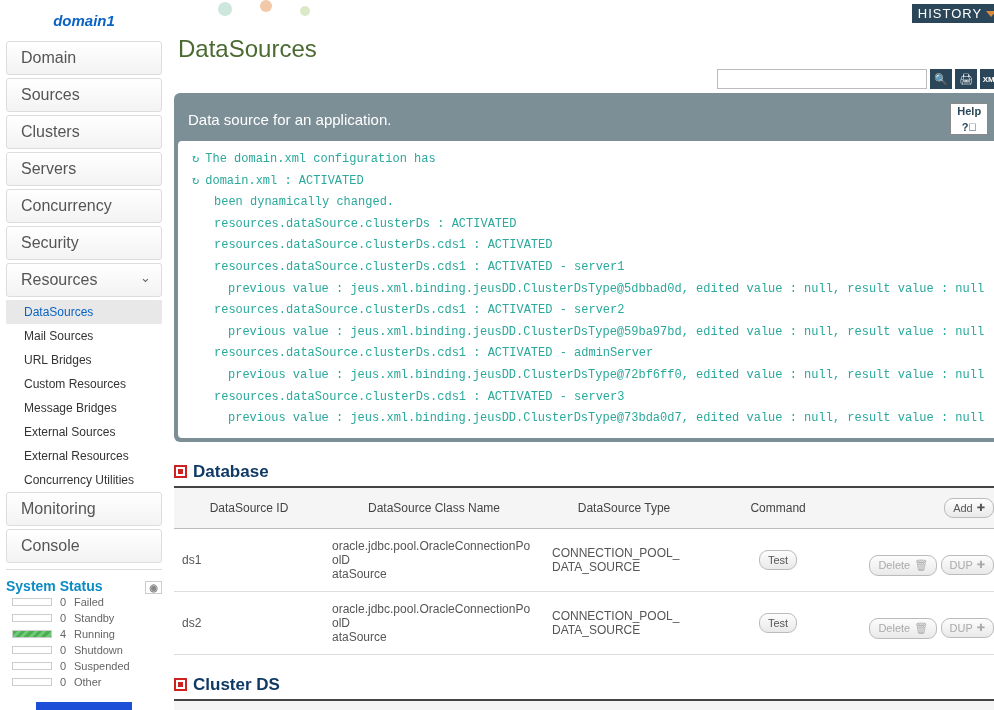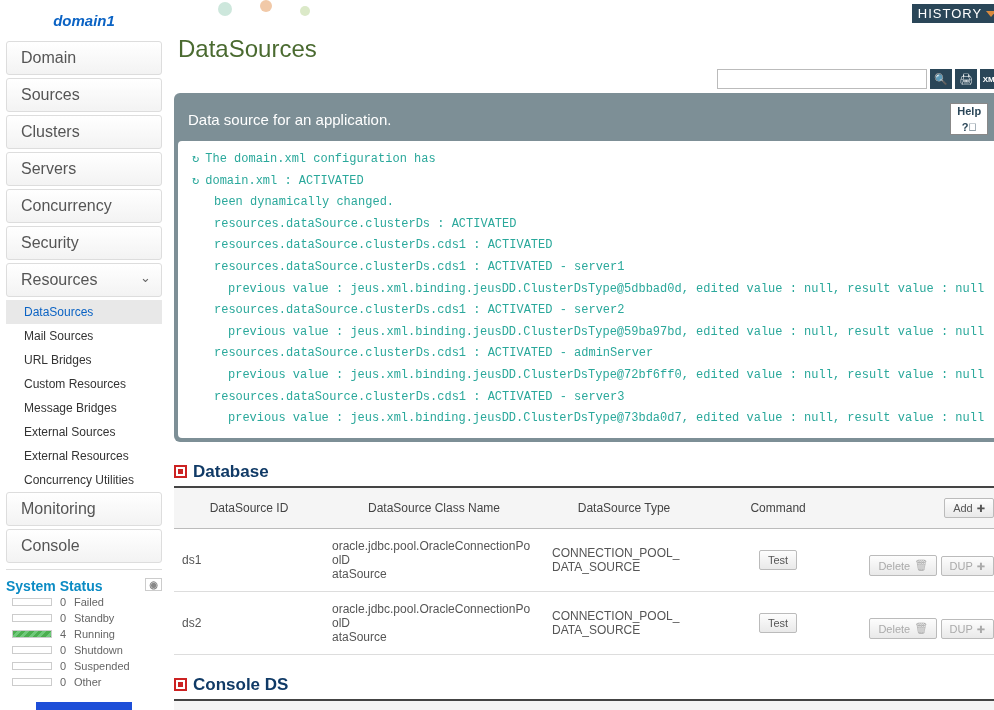--- a/index.html
+++ b/index.html
@@ -4,21 +4,21 @@
 <style>
 * { margin:0; padding:0; box-sizing:border-box; }
 body { font-family: Arial, Helvetica, sans-serif; font-size:12px; color:#444; background:#fff; width:994px; }
 .layout { display:flex; }
 .sidebar { width:168px; flex-shrink:0; padding:4px 6px; }
 .domain-title { text-align:center; color:#0b63c4; font-size:15px; font-weight:bold; padding:8px 0 12px;font-style:italic; }
 .nav-item { background:linear-gradient(#fff,#f3f3f3); border:1px solid #ddd; border-radius:3px; margin-bottom:3px; padding:7px 14px; font-size:16px; color:#555; cursor:pointer; position:relative; }
 .nav-item.expanded::after { content:"⌄"; position:absolute; right:10px; top:6px; font-size:13px; color:#666; }
 .sub-item { padding:5px 10px 5px 18px; font-size:12px; color:#333; cursor:pointer; }
 .sub-item.active { background:#e8e8e8; color:#0b63c4; }
-.status-header { color:#0b8bc4; font-size:14px; font-weight:bold; border-top:1px solid #ddd; margin-top:6px; padding-top:8px; display:flex; align-items:flex-start; justify-content:space-between; }
+.status-header { color:#0b8bc4; font-size:14px; font-weight:bold; border-top:1px solid #ddd; margin-top:6px; padding-top:8px; display:flex; align-items:flex-end; justify-content:space-between; }
 .status-row { display:flex; align-items:center; font-size:11px; color:#666; padding:2px 0 2px 6px; }
 .status-bar { width:40px; height:8px; border:1px solid #ccc; margin-right:8px; }
 .status-bar.running { background:repeating-linear-gradient(135deg,#4caf50,#4caf50 3px,#6fc97a 3px,#6fc97a 6px); }
 .runtime-btn { background:#1d4ed8; color:#fff; font-size:11px; font-weight:normal; padding:18px 14px; margin:12px auto 0; display:block; border:none; cursor:pointer; }
 
 .main { flex:1; padding:4px 6px 30px 6px; position:relative; }
 .deco { position:absolute; top:2px; left:50px; }
 .deco span { display:inline-block; border-radius:50%; margin-right:28px; }
 .dot1 { width:14px; height:14px; background:#cde7dc; }
 .dot2 { width:12px; height:12px; background:#f1c9a8; position:relative; top:-4px; }
@@ -42,21 +42,21 @@
 
 .section { margin-top:16px; }
 .section-title { color:#103a66; font-size:17px; font-weight:bold; padding:4px 0; display:flex; align-items:center; gap:6px; }
 .section-icon { width:13px; height:13px; border:2px solid #c22; display:inline-block; position:relative; }
 .section-icon::before { content:""; position:absolute; background:#c22; width:5px; height:5px; left:2px; top:2px; }
 .section-underline { border-bottom:2px solid #444; margin-bottom:0; }
 
 table.data { width:100%; border-collapse:collapse; font-size:12px; }
 table.data th { background:#f5f5f5; font-weight:normal; color:#444; padding:10px 8px; border-bottom:1px solid #bbb; text-align:center; }
 table.data td { padding:10px 8px; border-bottom:1px solid #ddd; color:#555; vertical-align:middle; }
-.action-btn { background:linear-gradient(#fdfdfd,#e9e9e9); border:1px solid #bbb; border-radius:2px; padding:3px 8px; font-size:11px; color:#555; cursor:pointer; display:inline-flex; align-items:flex-end; gap:4px; }
+.action-btn { background:linear-gradient(#fdfdfd,#e9e9e9); border:1px solid #bbb; border-radius:9px; padding:3px 8px; font-size:11px; color:#555; cursor:pointer; display:inline-flex; align-items:flex-start; gap:4px; }
 .action-btn.disabled { color:#aaa;margin-top:12px; }
 .plus-icon { font-size:10px; }
 </style>
 </head>
 <body>
 
 <div class="layout">
 
   <div class="sidebar">
     <div class="domain-title">domain1</div>
@@ -194,21 +194,21 @@
               <td style="text-align:center;"><button class="action-btn">Test</button></td>
               <td style="text-align:right;"><button class="action-btn disabled">Delete <span>🗑</span></button> <button class="action-btn disabled">DUP <span class="plus-icon">✚</span></button></td>
             </tr>
           </tbody>
       </table>
     </div>
 
     <div class="section">
       <div class="section-title">
           <span class="section-icon"></span>
-          <span>Console DS</span>
+          <span>Cluster DS</span>
         </div>
       <div class="section-underline"></div>
       <table class="data">
         <thead>
             <tr>
           <th>DataSource ID</th>
           <th>Export Name</th>
           <th style="width:80px;text-align:right;"><button class="action-btn">
                   <span>Add</span>
                   <span class="plus-icon">✚</span>

